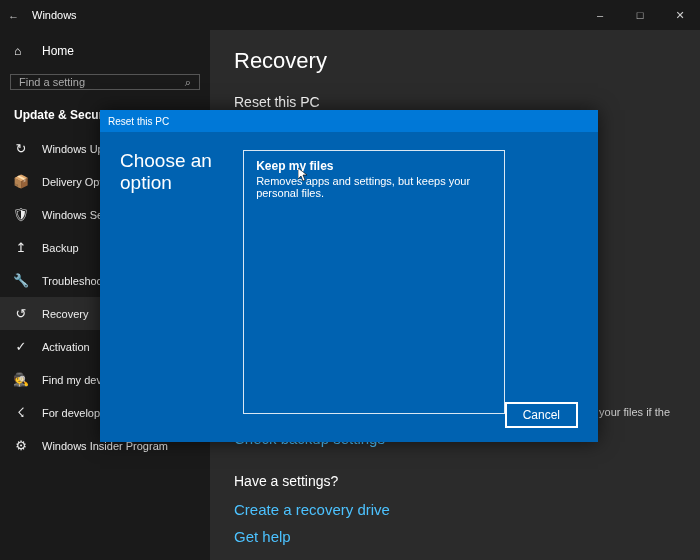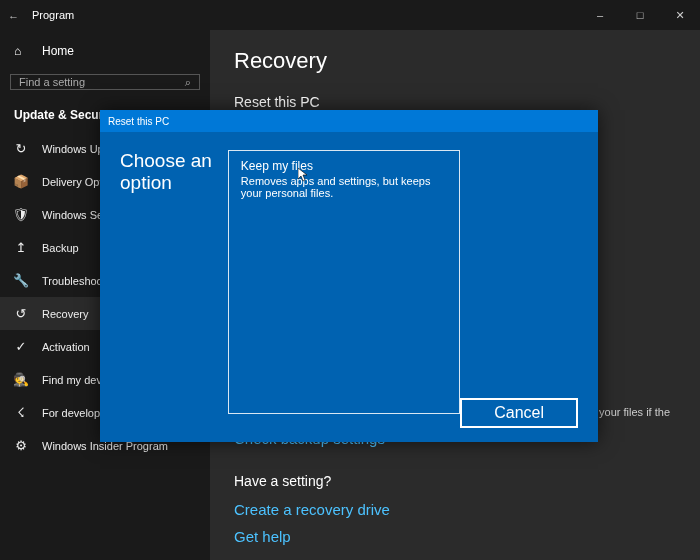--- a/index.html
+++ b/index.html
@@ -22,34 +22,34 @@
 .main h1 { font-weight: 300; font-size: 22px; margin-bottom: 20px; }
 .main h2 { font-weight: 400; font-size: 14px; margin-bottom: 12px; margin-top: 10px; }
 .main .desc { font-size: 11px; color: #ccc; margin-left: 20px; }
 .main .link { font-size: 15px; color: #4cc2ff; margin-top: 10px; display: block; }
 .main .spacer-gap { height: 280px; }
 .dialog-overlay { position: absolute; left: 100px; top: 110px; width: 498px; height: 332px; background: #0062b1; box-shadow: 0 0 18px rgba(0,0,0,0.6); display: flex; flex-direction: column; }
 .dlg-titlebar { background: #0078d7; height: 22px; font-size: 10px; color: #fff; display: flex; align-items: center; padding-left: 8px; }
 .dlg-body { flex: 1; padding: 18px 20px 14px 20px; display: flex; flex-direction: row; }
 .dlg-body h1 { font-weight: 300; font-size: 19px; color: #fff; margin-bottom: 18px; }
 .opt { border: 1px solid rgba(255,255,255,0.85); padding: 8px 12px; margin-bottom: 14px; color: #fff; }
-.opt .opt-title { font-size: 12px; font-weight: 400; margin-bottom: 2px; }
+.opt .opt-title { font-size: 12px; font-weight: 700; margin-bottom: 2px; }
 .opt .opt-desc { font-size: 11px; }
 .dlg-footer { margin-top: auto; display: flex; justify-content: flex-end; }
-.dlg-cancel { border: 2px solid #fff; color: #fff; font-size: 16px; padding: 4px 32px; background: transparent; }
+.dlg-cancel { border: 2px solid #fff; color: #fff; font-size: 12px; padding: 4px 16px; background: transparent; }
 .cursor { position: absolute; left: 298px; top: 168px; width: 10px; height: 14px; pointer-events: none; }
 .cursor svg { display: block; }
 .truncate { white-space: nowrap; overflow: hidden; text-overflow: clip; }
 </style>
 </head>
 <body>
 
 <div class="titlebar">
   <span class="back">←</span>
-  <span class="title">Program</span>
+  <span class="title">Windows</span>
   <div class="win-controls">
     <div class="win-btn">–</div>
     <div class="win-btn">□</div>
     <div class="win-btn">✕</div>
   </div>
 </div>
 
 <div class="layout">
   <div class="sidebar">
     <div class="home-row">
@@ -108,21 +108,21 @@
     <h1>Recovery</h1>
     <h2>Reset this PC</h2>
 
     <div class="spacer-gap"></div>
 
     <div style="text-align:right; padding-right:6px;">
       <span class="desc">your files if the</span>
     </div>
     <a class="link">Check backup settings</a>
 
-    <h2 style="margin-top:26px;">Have a setting?</h2>
+    <h2 style="margin-top:26px;">Have a settings?</h2>
     <a class="link">Create a recovery drive</a>
     <a class="link">Get help</a>
   </div>
 </div>
 
 <div class="dialog-overlay">
   <div class="dlg-titlebar">
     <span>Reset this PC</span>
   </div>
   <div class="dlg-body">

